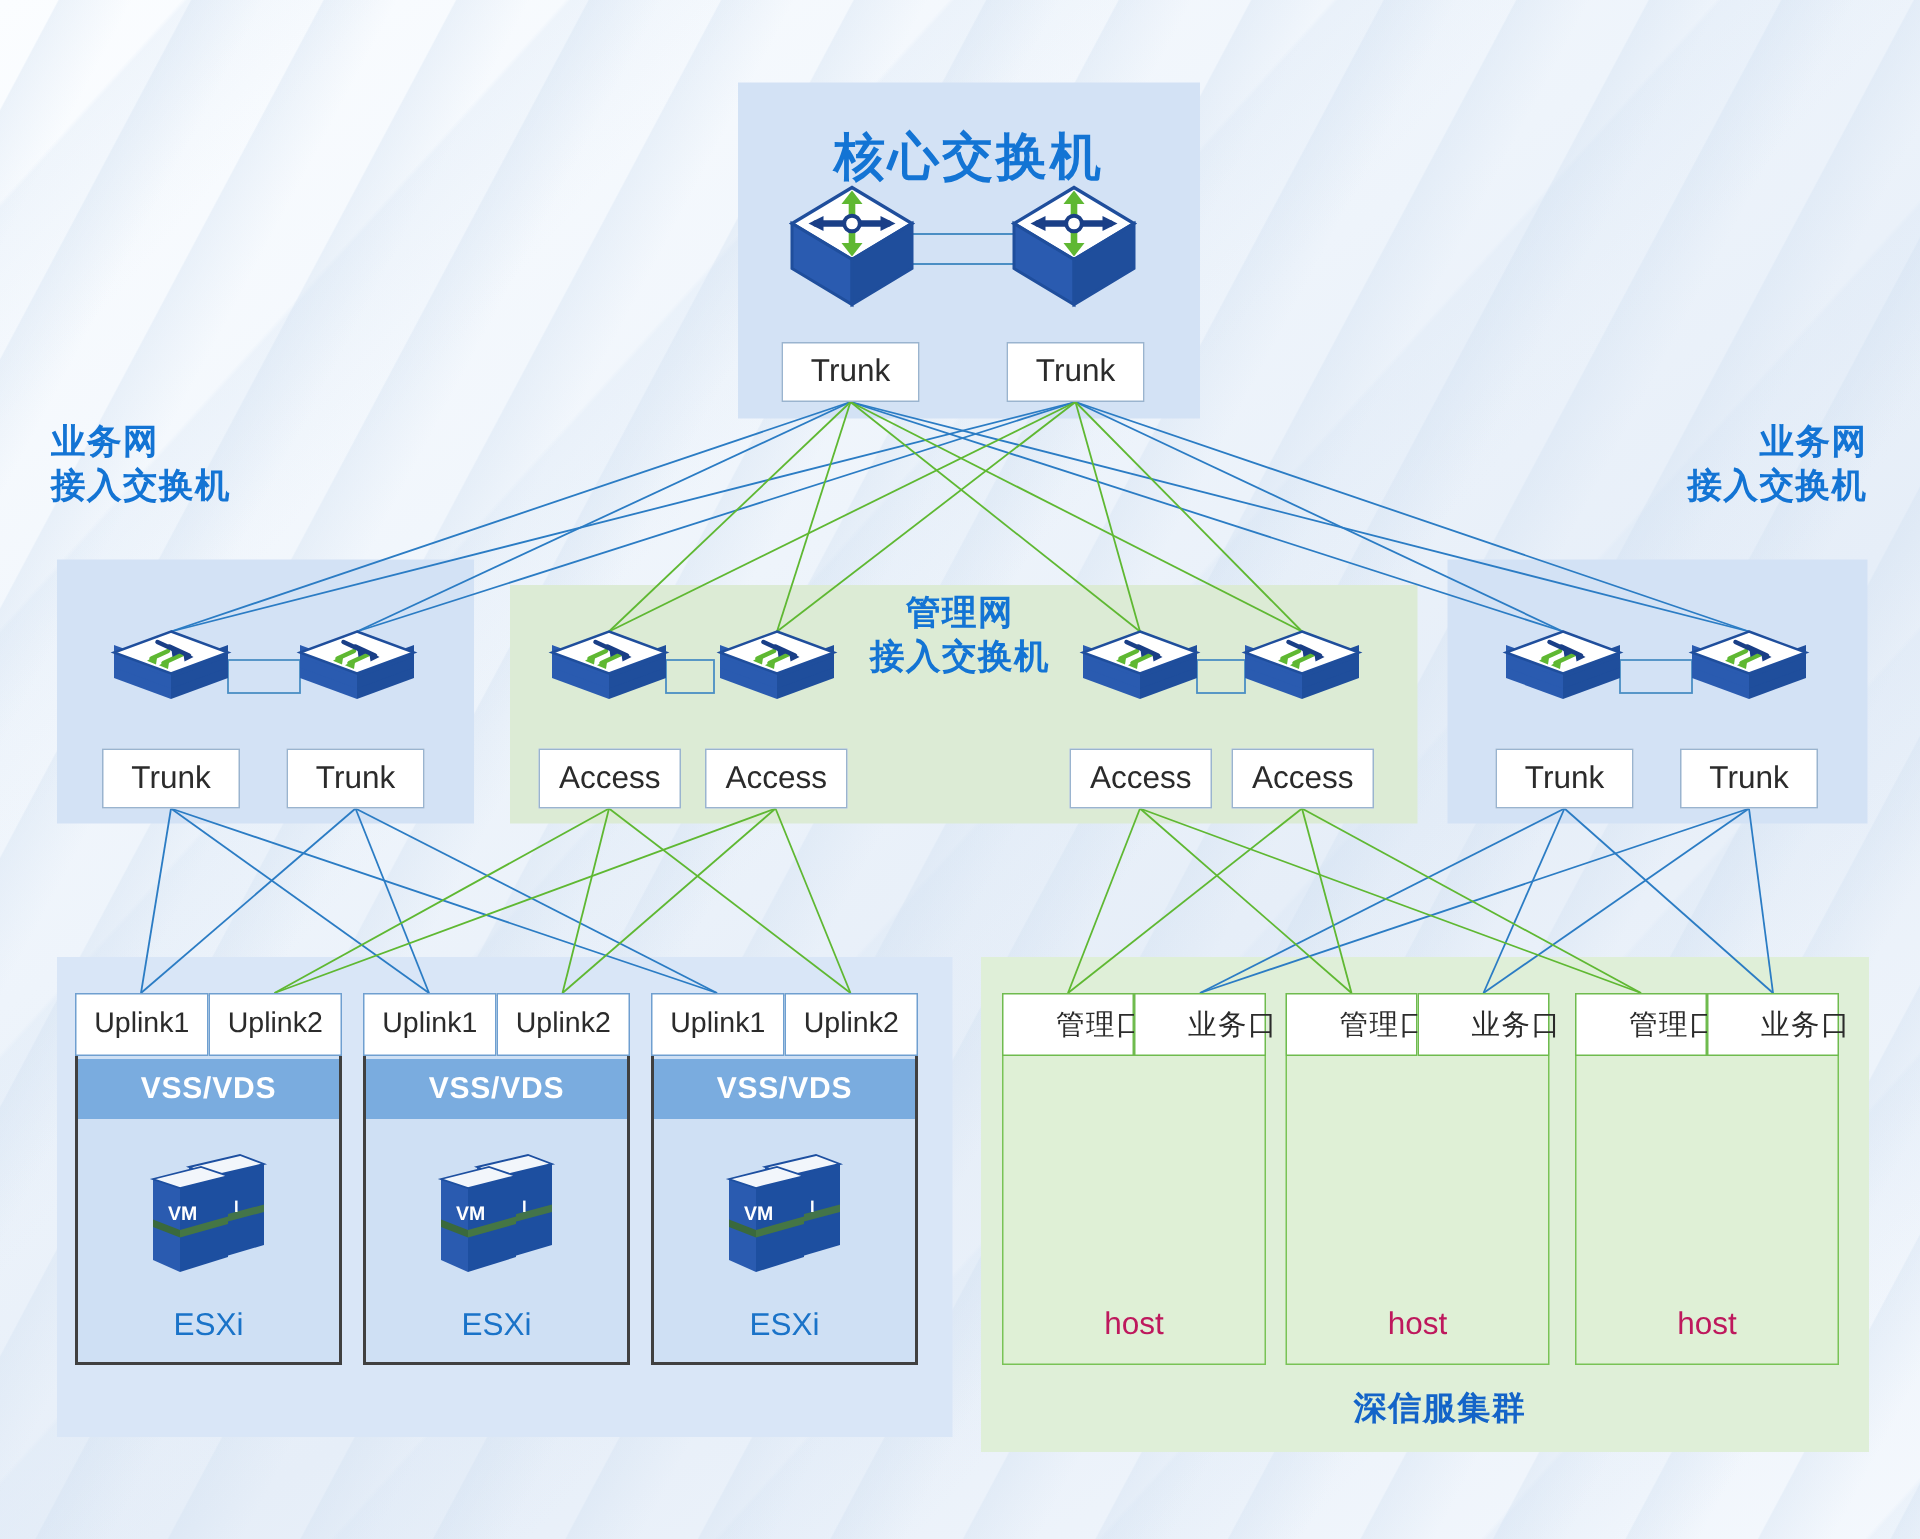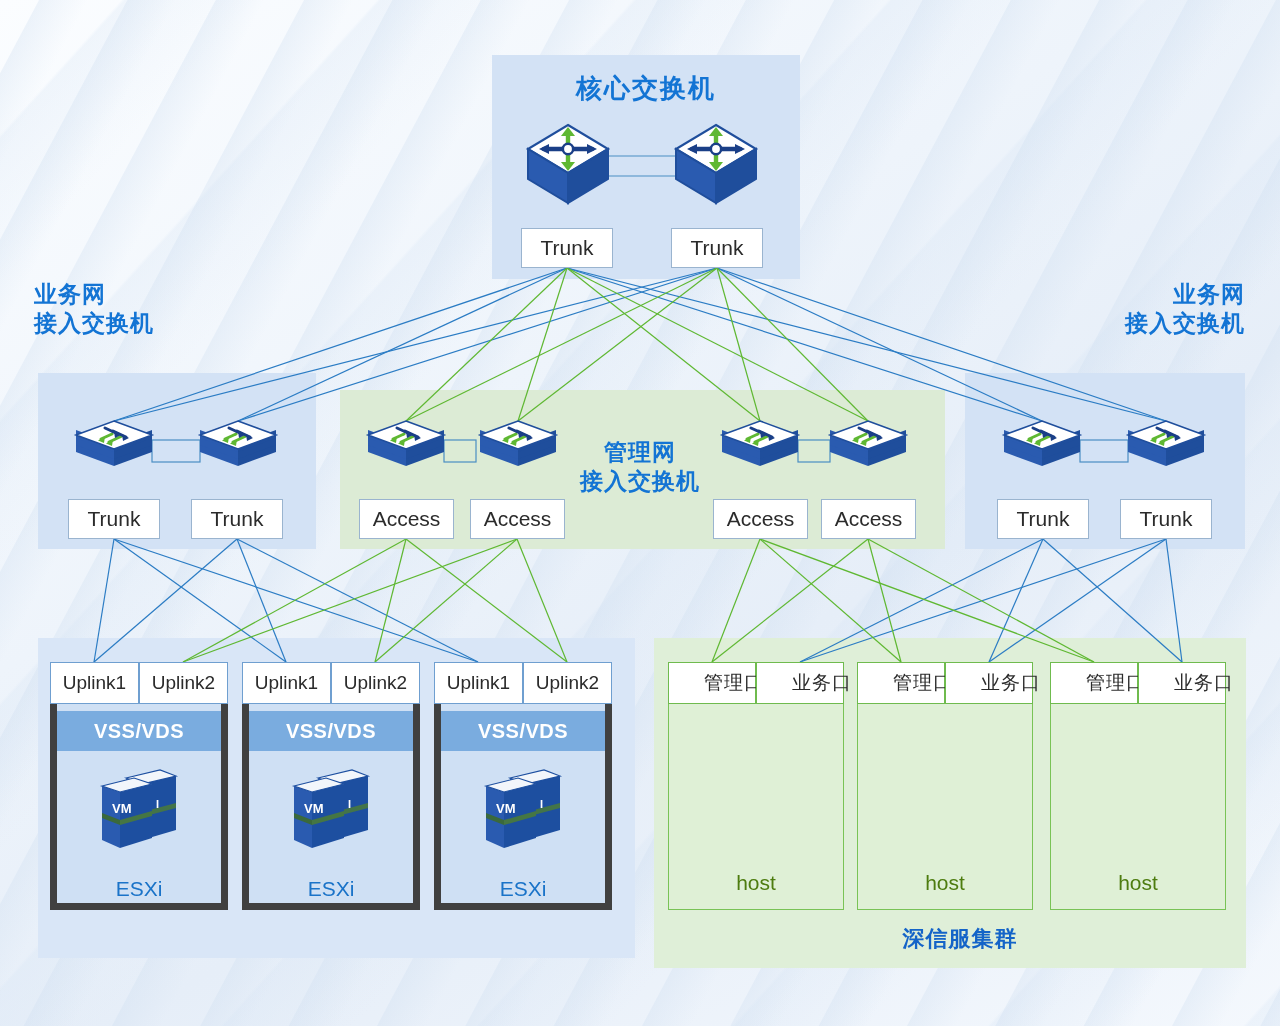--- a/index.html
+++ b/index.html
@@ -31,53 +31,53 @@
   .panel-green-soft{ background:#dfefd8; }
 
   
   #links { position:absolute; left:0; top:0; width:1280px; height:1026px; pointer-events:none; }
 
   
   .sec-title {
     position:absolute; color:#1374d4; font-weight:bold;
     line-height:1.28; white-space:pre-line;
   }
-  #title-core { font-size:26px; letter-spacing:2px; }
+  #title-core { font-size:34px; letter-spacing:2px;margin-top:12px; }
   #title-biz-left, #title-biz-right { font-size:23px; letter-spacing:1px; }
   #title-mgmt { font-size:23px; letter-spacing:1px; text-align:center; }
   .cluster-title {
     position:absolute; color:#1464c8; font-weight:bold; font-size:22px;
     letter-spacing:1px; text-align:center;
   }
 
   
   .tag {
     position:absolute; background:#ffffff; border:1px solid #9ab4cf;
     display:flex; align-items:center; justify-content:center;
     font-size:21px; color:#2b2b2b; white-space:nowrap;
   }
   .tag-cn { font-size:19px; letter-spacing:1px;padding-left:44px; }
   .tag-up { font-size:19px; border-color:#6f9fd0; }
   .tag-port { border-color:#6fbb4e; font-size:19px; }
 
   
   .host-card { position:absolute; }
-  .host-esxi { border:7px solid #404040; background:#cfe0f4; }
+  .host-esxi { border:2px solid #404040; background:#cfe0f4; }
   .host-sf   { border:1px solid #79c356; background:#dff0d6; }
   .vss-bar {
     position:absolute; left:0; right:0;
     background:#7aacdf; color:#ffffff; font-weight:bold;
     font-size:20px; display:flex; align-items:center; justify-content:center;
     letter-spacing:.5px;
   }
   .host-label {
     position:absolute; left:0; right:0; text-align:center;
     color:#1a73c8; font-size:21px;
   }
-  .host-label-sf { color:#4d7c0f; }
+  .host-label-sf { color:#be185d; }
 
   
   .icon { position:absolute; }
 </style>
 </head>
 <body>
 
 <div id="stage">
 
   <div class="panel panel-blue" style="left:492px;  top:55px;  width:308px; height:224px;"></div>
@@ -142,21 +142,21 @@
         <line x1="760" y1="539" x2="1094" y2="662"></line>
         <line x1="868" y1="539" x2="712" y2="662"></line>
         <line x1="868" y1="539" x2="901" y2="662"></line>
         <line x1="868" y1="539" x2="1094" y2="662"></line>
       </g>
   </svg>
 
   <div class="sec-title" id="title-core" style="left:492px; top:72px; width:308px; text-align:center;">核心交换机</div>
   <div class="sec-title" id="title-biz-left" style="left:34px;  top:280px;">业务网
 接入交换机</div>
-  <div class="sec-title" id="title-mgmt" style="left:560px; top:438px; width:160px;">管理网
+  <div class="sec-title" id="title-mgmt" style="left:560px; top:394px; width:160px;">管理网
 接入交换机</div>
   <div class="sec-title" id="title-biz-right" style="left:1030px; top:280px; width:215px; text-align:right;">业务网
 接入交换机</div>
 
   <div class="icon" style="left:524px; top:119px; width:88px; height:88px;">
     <svg viewBox="0 0 88 88" width="88" height="88">
       <polygon points="44,6 84,30 44,54 4,30" fill="#ffffff" stroke="#1f4e9c" stroke-width="2.2"></polygon>
       <polygon points="4,30 44,54 44,84 4,60" fill="#2a5bb0" stroke="#1f4e9c" stroke-width="2"></polygon>
       <polygon points="84,30 84,60 44,84 44,54" fill="#1f4e9c" stroke="#1f4e9c" stroke-width="2"></polygon>
       <g stroke="#1a3f87" stroke-width="4.4" stroke-linecap="round">

